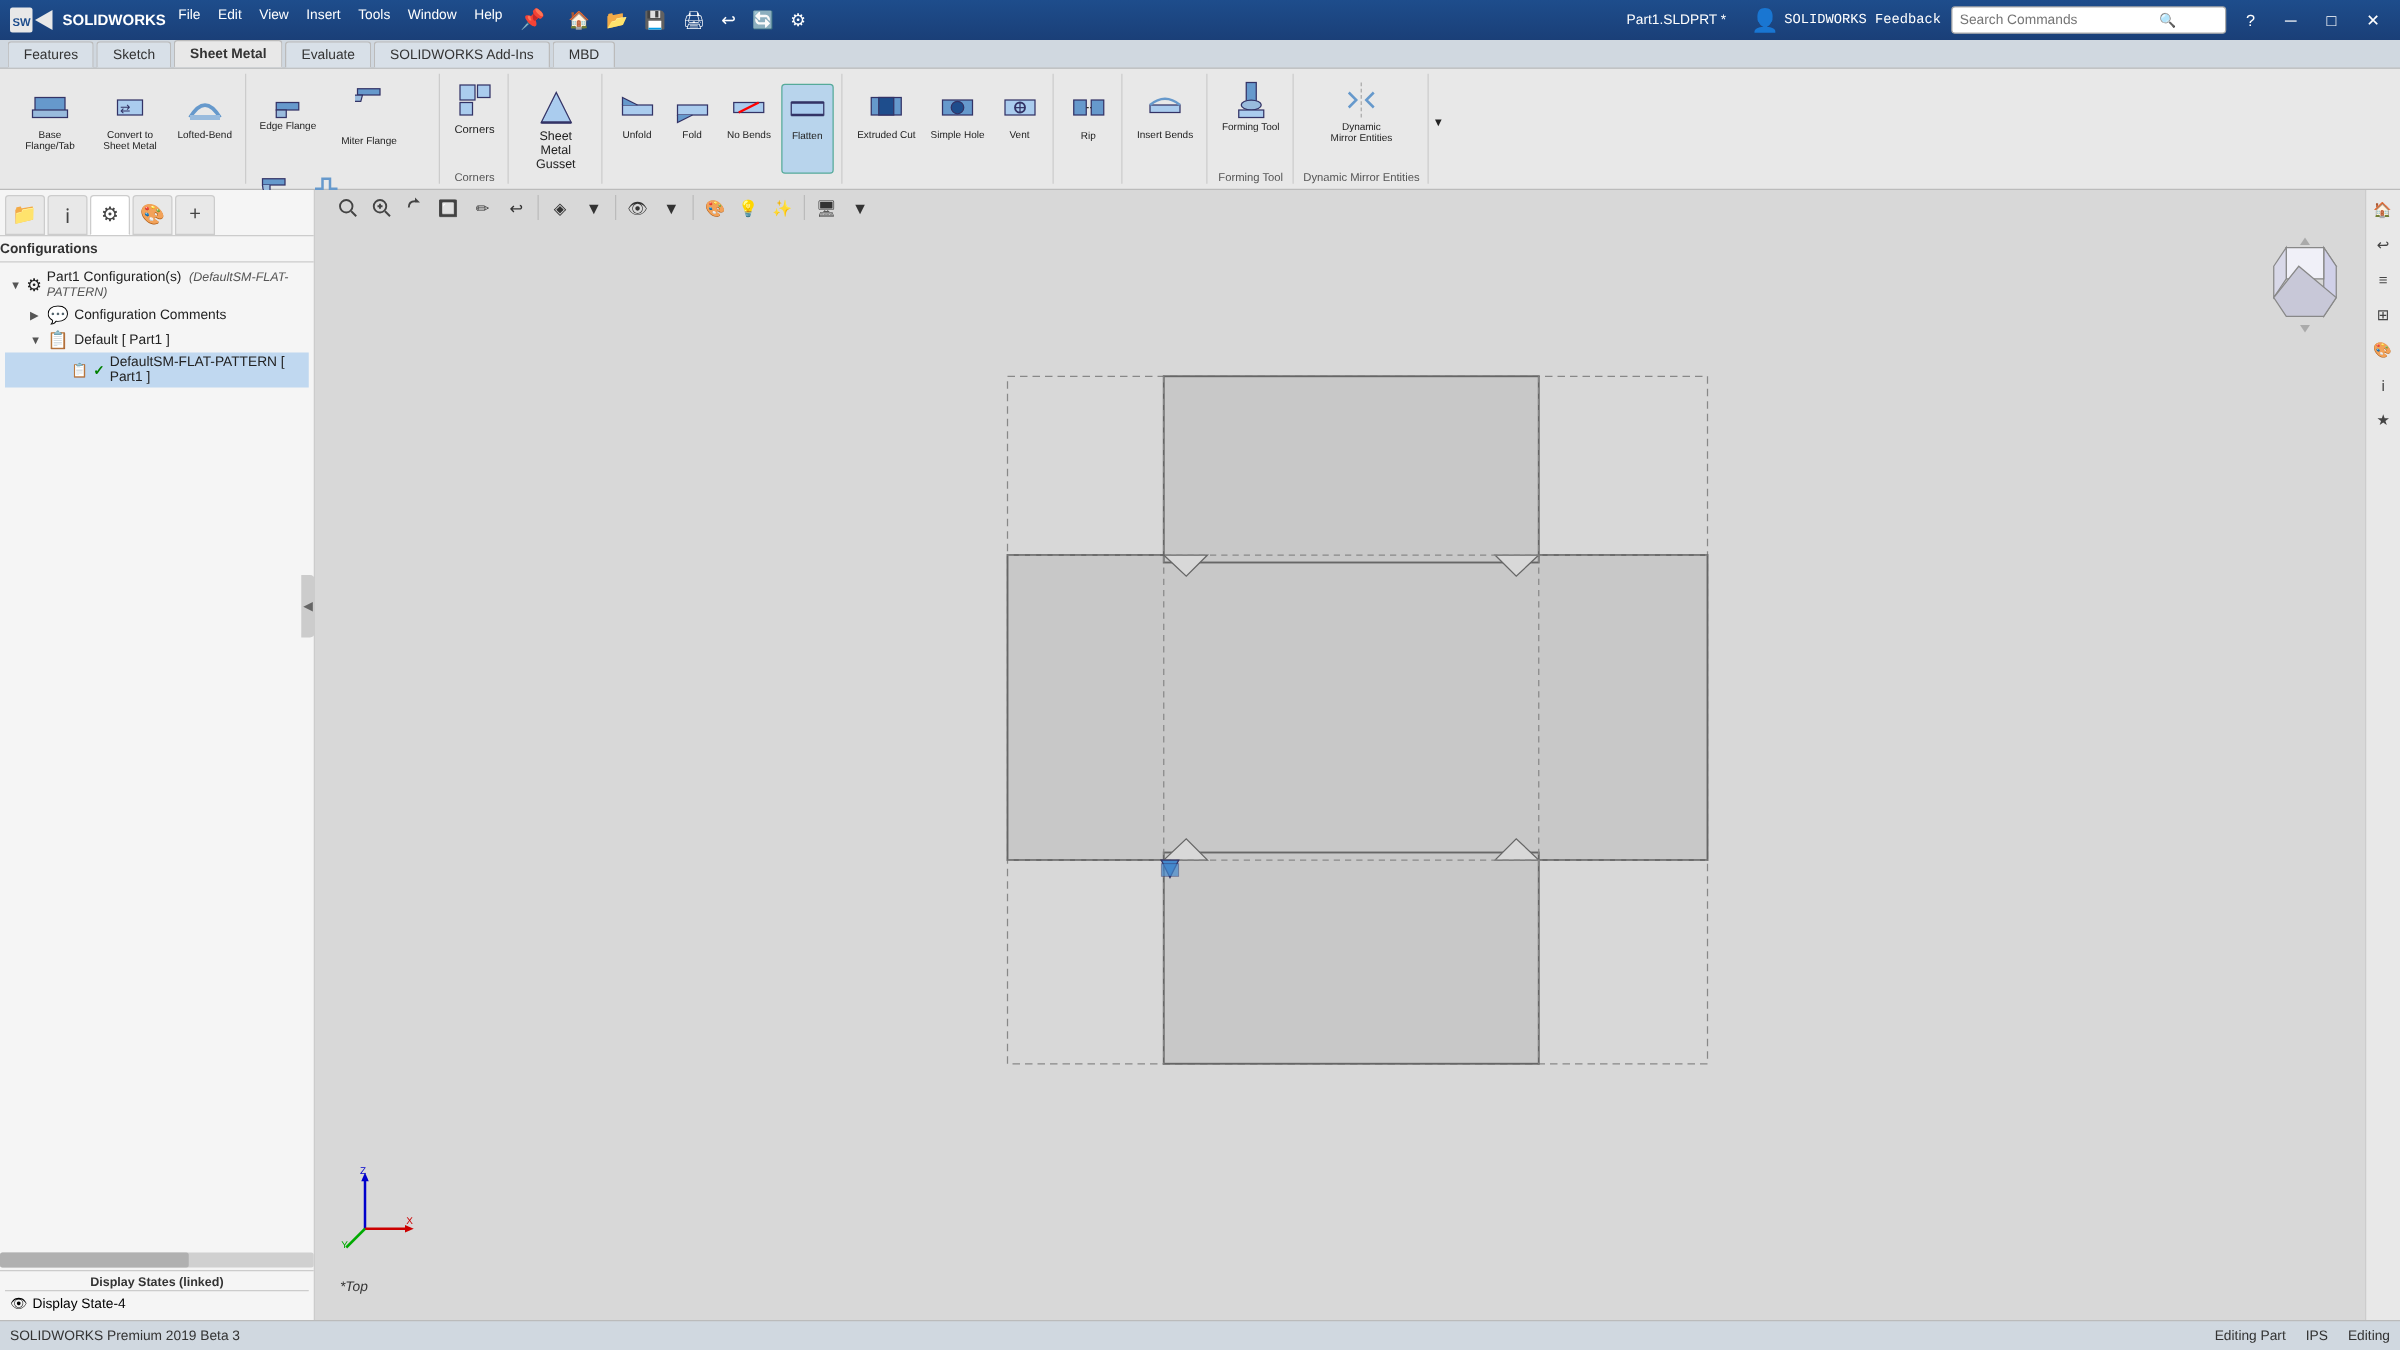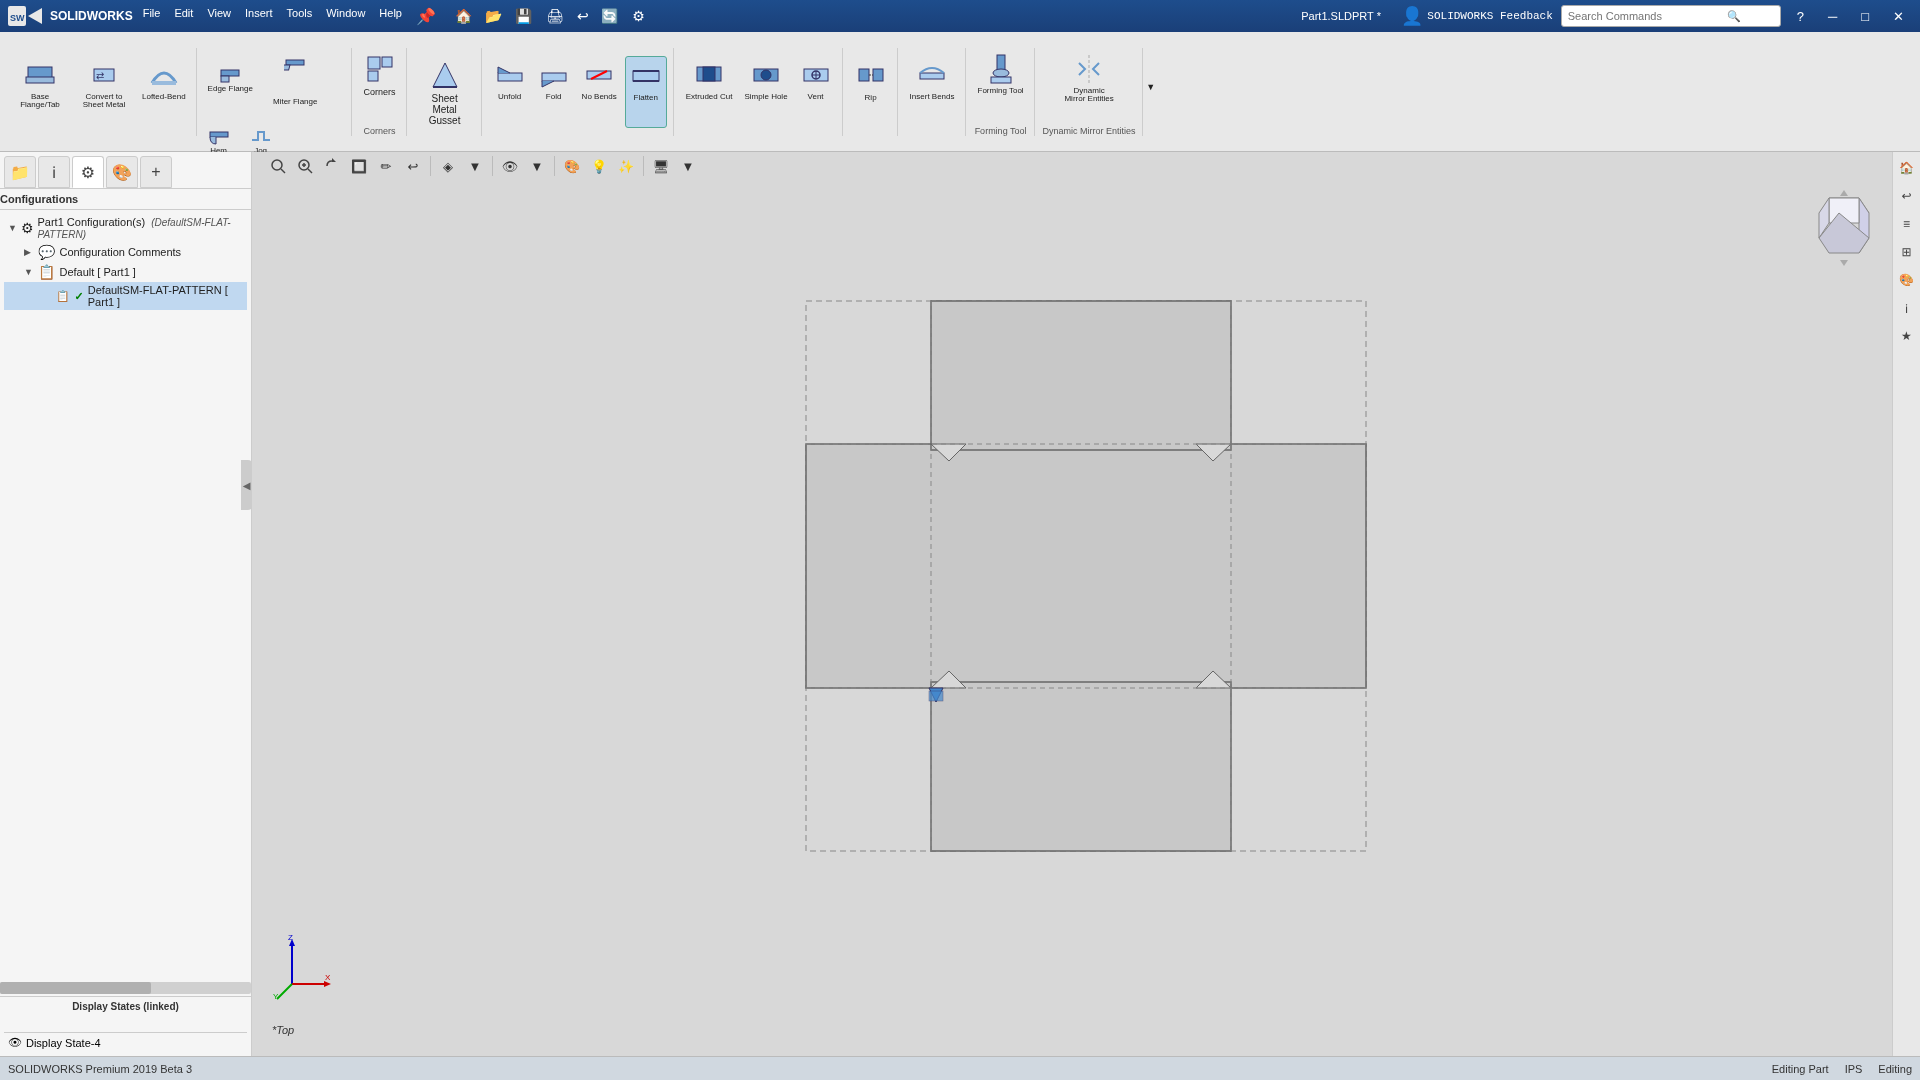--- a/index.html
+++ b/index.html
@@ -267,21 +267,21 @@
 
     #display-states-bar {
       border-top: 1px solid #ccc;
       padding: 4px;
     }
     #display-state-label {
       font-size: 10px;
       font-weight: bold;
       color: #333;
       text-align: center;
-      padding-bottom: 20px;
+      padding-bottom: 0;
       border-bottom: 1px solid #ccc;
     }
     .display-state-item {
       display: flex;
       align-items: center;
       gap: 4px;
       padding: 3px 4px;
       font-size: 11px;
     }
 
@@ -427,20 +427,28 @@
     </div>
     <span class="win-btn">?</span>
     <span class="win-btn">─</span>
     <span class="win-btn">□</span>
     <span class="win-btn" id="win-close">✕</span>
   </div>
 </div>
 
 <div id="ribbon">
 
+  <div id="ribbon-tabs">
+    <div class="ribbon-tab">Features</div>
+    <div class="ribbon-tab">Sketch</div>
+    <div class="ribbon-tab active">Sheet Metal</div>
+    <div class="ribbon-tab">Evaluate</div>
+    <div class="ribbon-tab">SOLIDWORKS Add-Ins</div>
+    <div class="ribbon-tab">MBD</div>
+  </div>
 
   <div id="ribbon-content">
 
     <div class="ribbon-group">
       <div class="ribbon-group-items">
         <div class="ribbon-btn">
           <div class="ribbon-btn-icon">
             <svg width="32" height="32" viewBox="0 0 32 32">
                 <rect x="4" y="8" width="24" height="14" fill="#6699cc" stroke="#336"></rect>
                 <rect x="2" y="18" width="28" height="6" fill="#99bbdd" stroke="#336"></rect>

